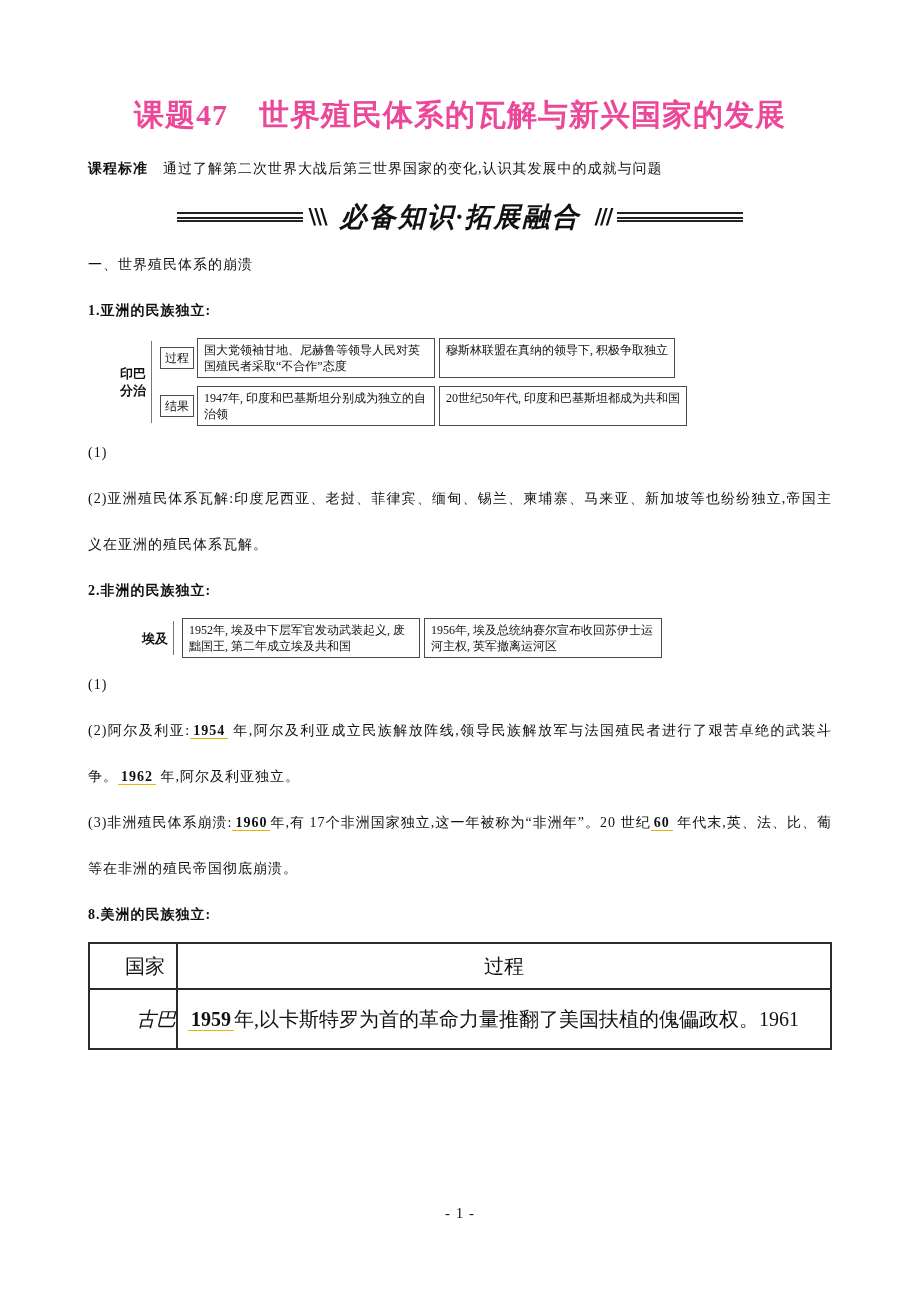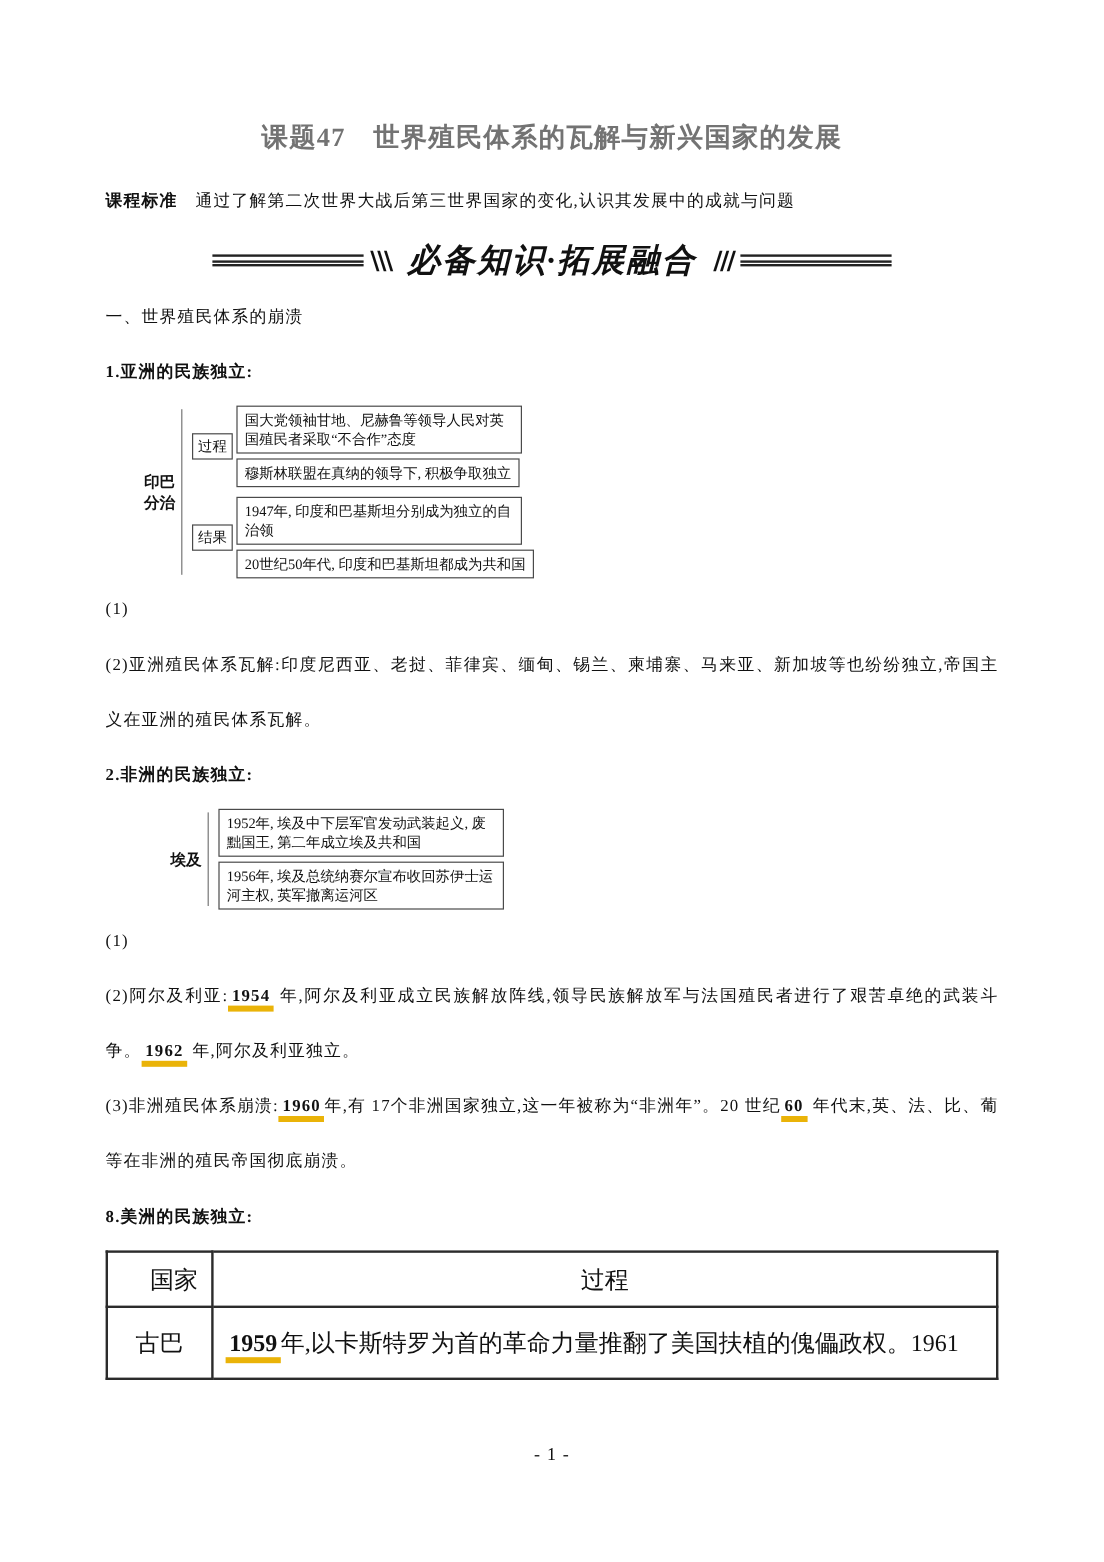--- a/index.html
+++ b/index.html
@@ -6,22 +6,22 @@
   html, body { background: #ffffff; }
   body {
     width: 920px; height: 1302px;
     position: relative; overflow: hidden;
     font-family: "Liberation Serif", "DejaVu Serif", serif;
     color: #111111;
   }
   .page { padding: 96px 88px 0 88px; }
 
   .doc-title {
-    font-size: 22px; line-height: 38px; font-weight: bold;
-    color: #737373; text-align: center; letter-spacing: 1px;
+    font-size: 30px; line-height: 38px; font-weight: bold;
+    color: #ec4899; text-align: center; letter-spacing: 1px;
     margin-bottom: 12px;
   }
 
   .para {
     font-size: 14px; line-height: 46px;
     letter-spacing: 1px; text-align: justify;
   }
   .bold { font-weight: bold; }
 
   
@@ -56,45 +56,45 @@
   .diag-brace {
     width: 1px; align-self: stretch; background: #777;
     margin: 3px 8px 3px 5px; flex-shrink: 0;
   }
   .diag-groups { display: flex; flex-direction: column; gap: 8px; }
   .diag-group { display: flex; align-items: center; }
   .diag-label {
     border: 1px solid #4a4a4a; font-size: 12px; line-height: 16px;
     padding: 2px 4px; margin-right: 3px; flex-shrink: 0; background: #fff;
   }
-  .diag-items { display: flex; flex-direction: column; gap: 4px; }
+  .diag-items { display: flex; flex-direction: row; gap: 4px; }
   .diag-box {
     border: 1px solid #4a4a4a; font-size: 12px; line-height: 16px;
     padding: 3px 6px; width: 238px; letter-spacing: 0; text-align: left;
   }
   .diag-box.one-line { white-space: nowrap; width: fit-content; }
 
   
   .blank {
-    font-weight: bold; border-bottom: 5px solid #eab308; padding: 0 3px;
+    font-weight: bold; border-bottom: 1px solid #eab308; padding: 0 3px;
   }
 
   
   .main-table {
     border-collapse: collapse; width: 100%; margin-top: 4px;
     table-layout: fixed;
   }
   .main-table th, .main-table td {
     border: 2px solid #2b2b2b; font-size: 20px; font-weight: normal;
     letter-spacing: 0;
   }
   .main-table th { height: 46px; text-align: center; }
   .main-table td { height: 60px; vertical-align: middle; padding: 0 10px; }
   .col-country { width: 88px; padding-left: 24px; }
-  td.col-country { text-align: center; padding: 0; }
+  td.col-country { text-align: right; padding: 0; font-style: italic; }
 
   .footer {
     position: absolute; bottom: 80px; left: 0; width: 100%;
     text-align: center; font-size: 15px; letter-spacing: 1px;
   }
 </style>
 </head>
 <body>
 
 <div class="page">

